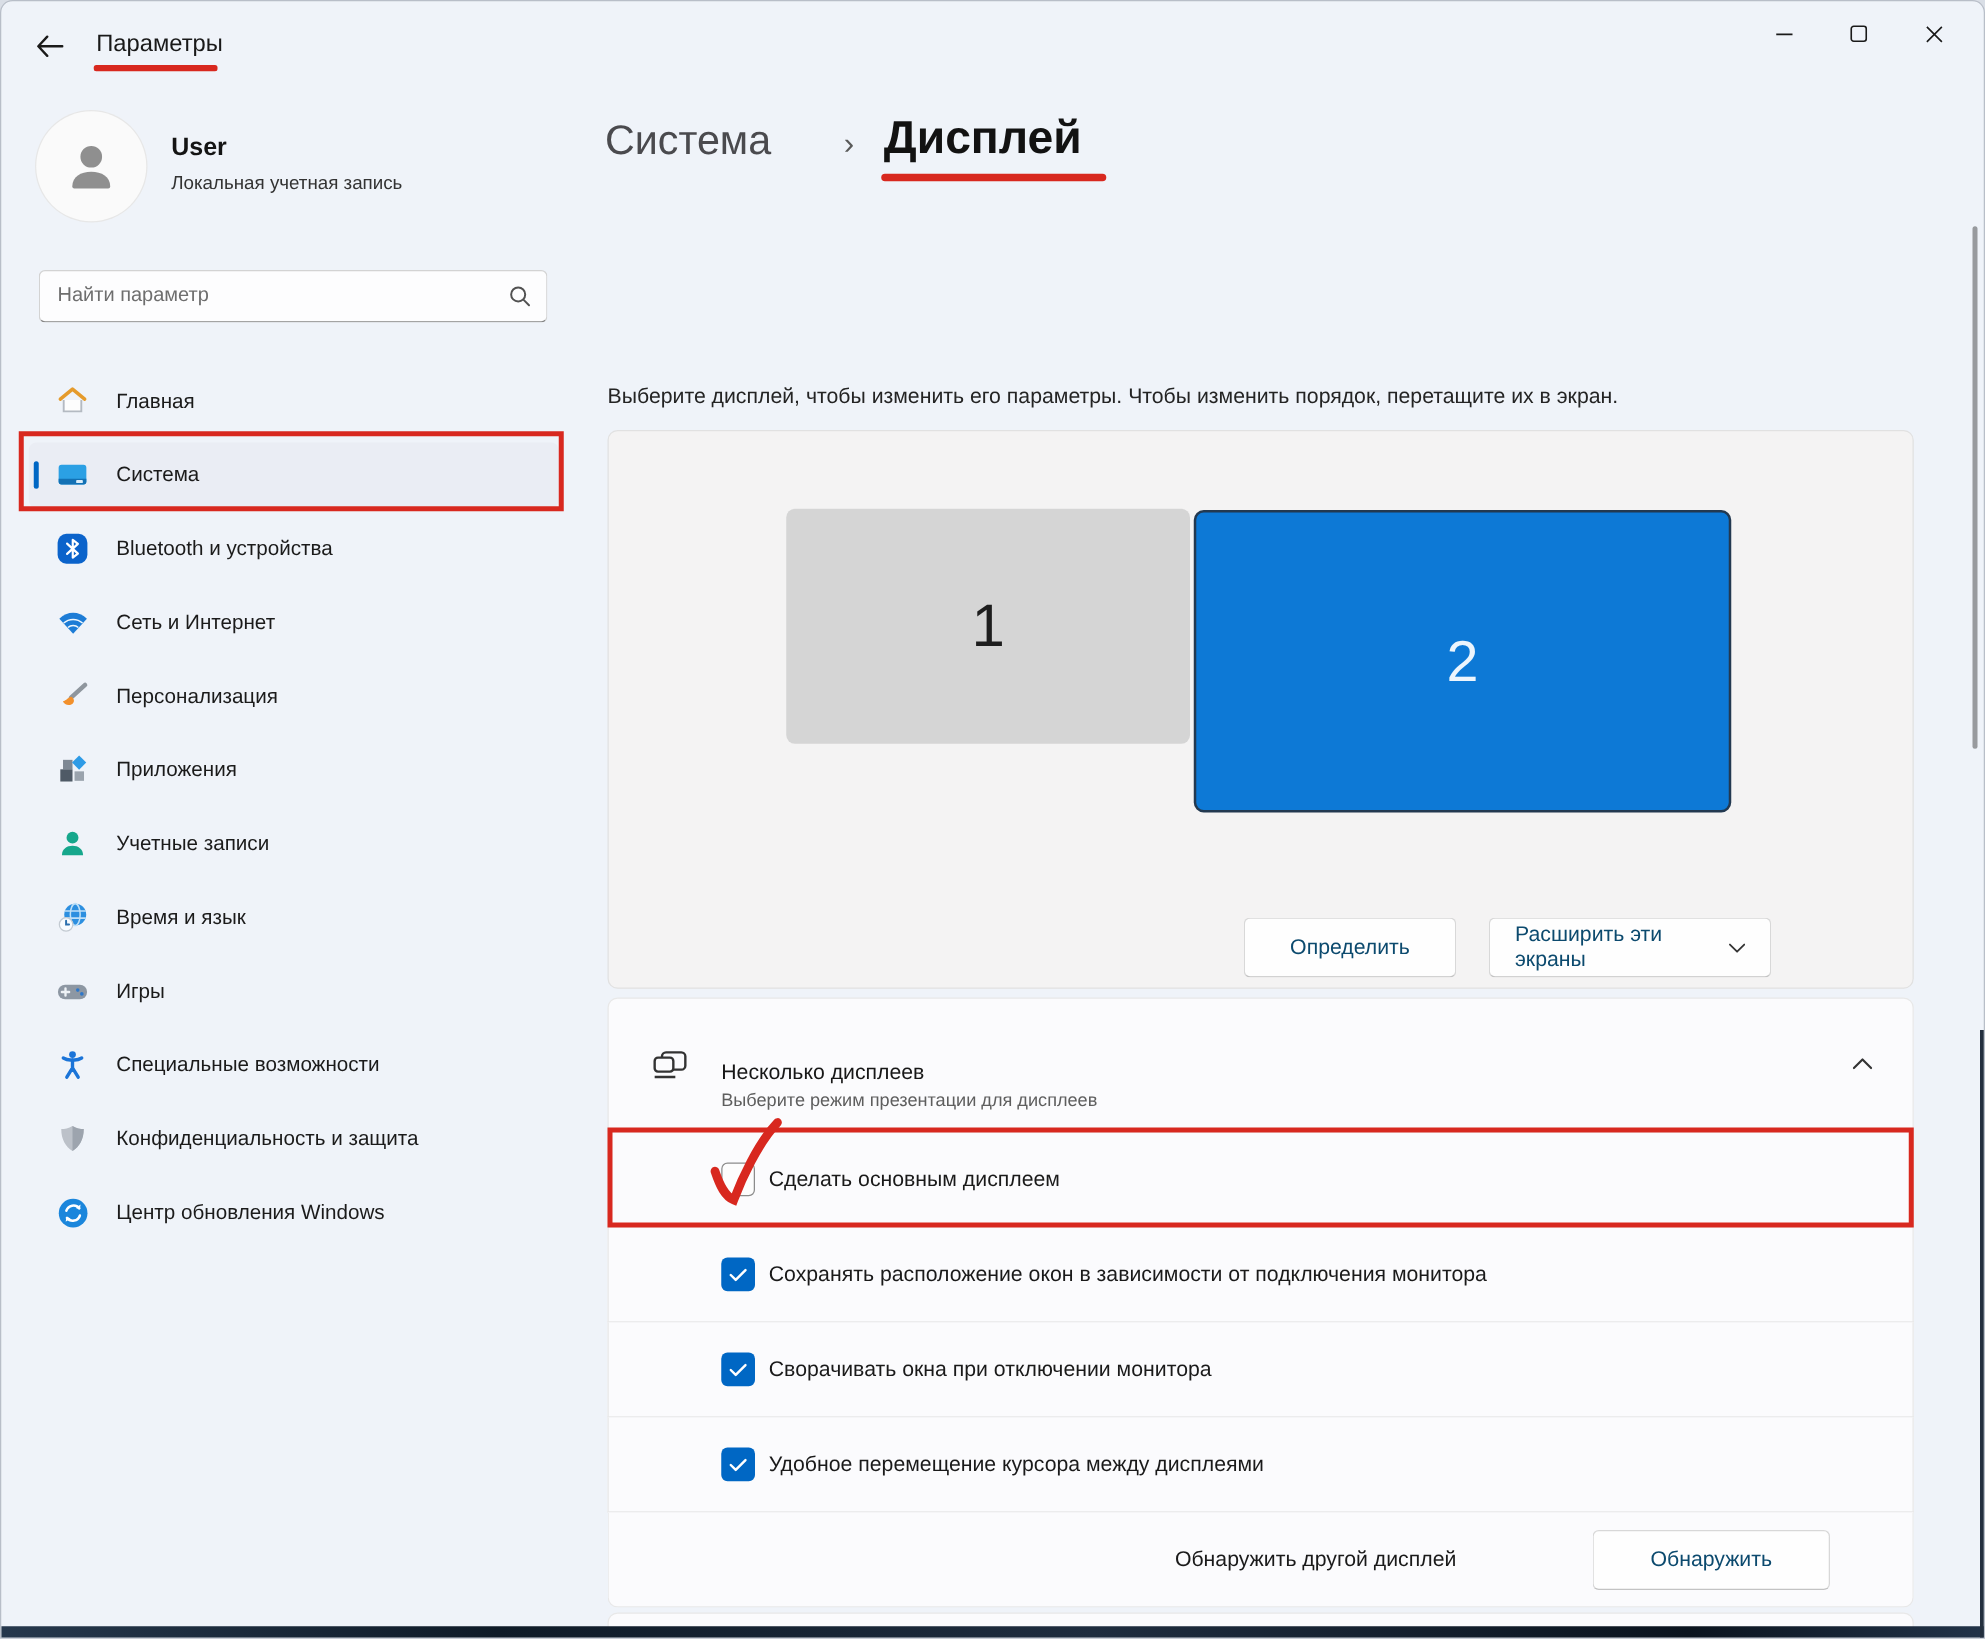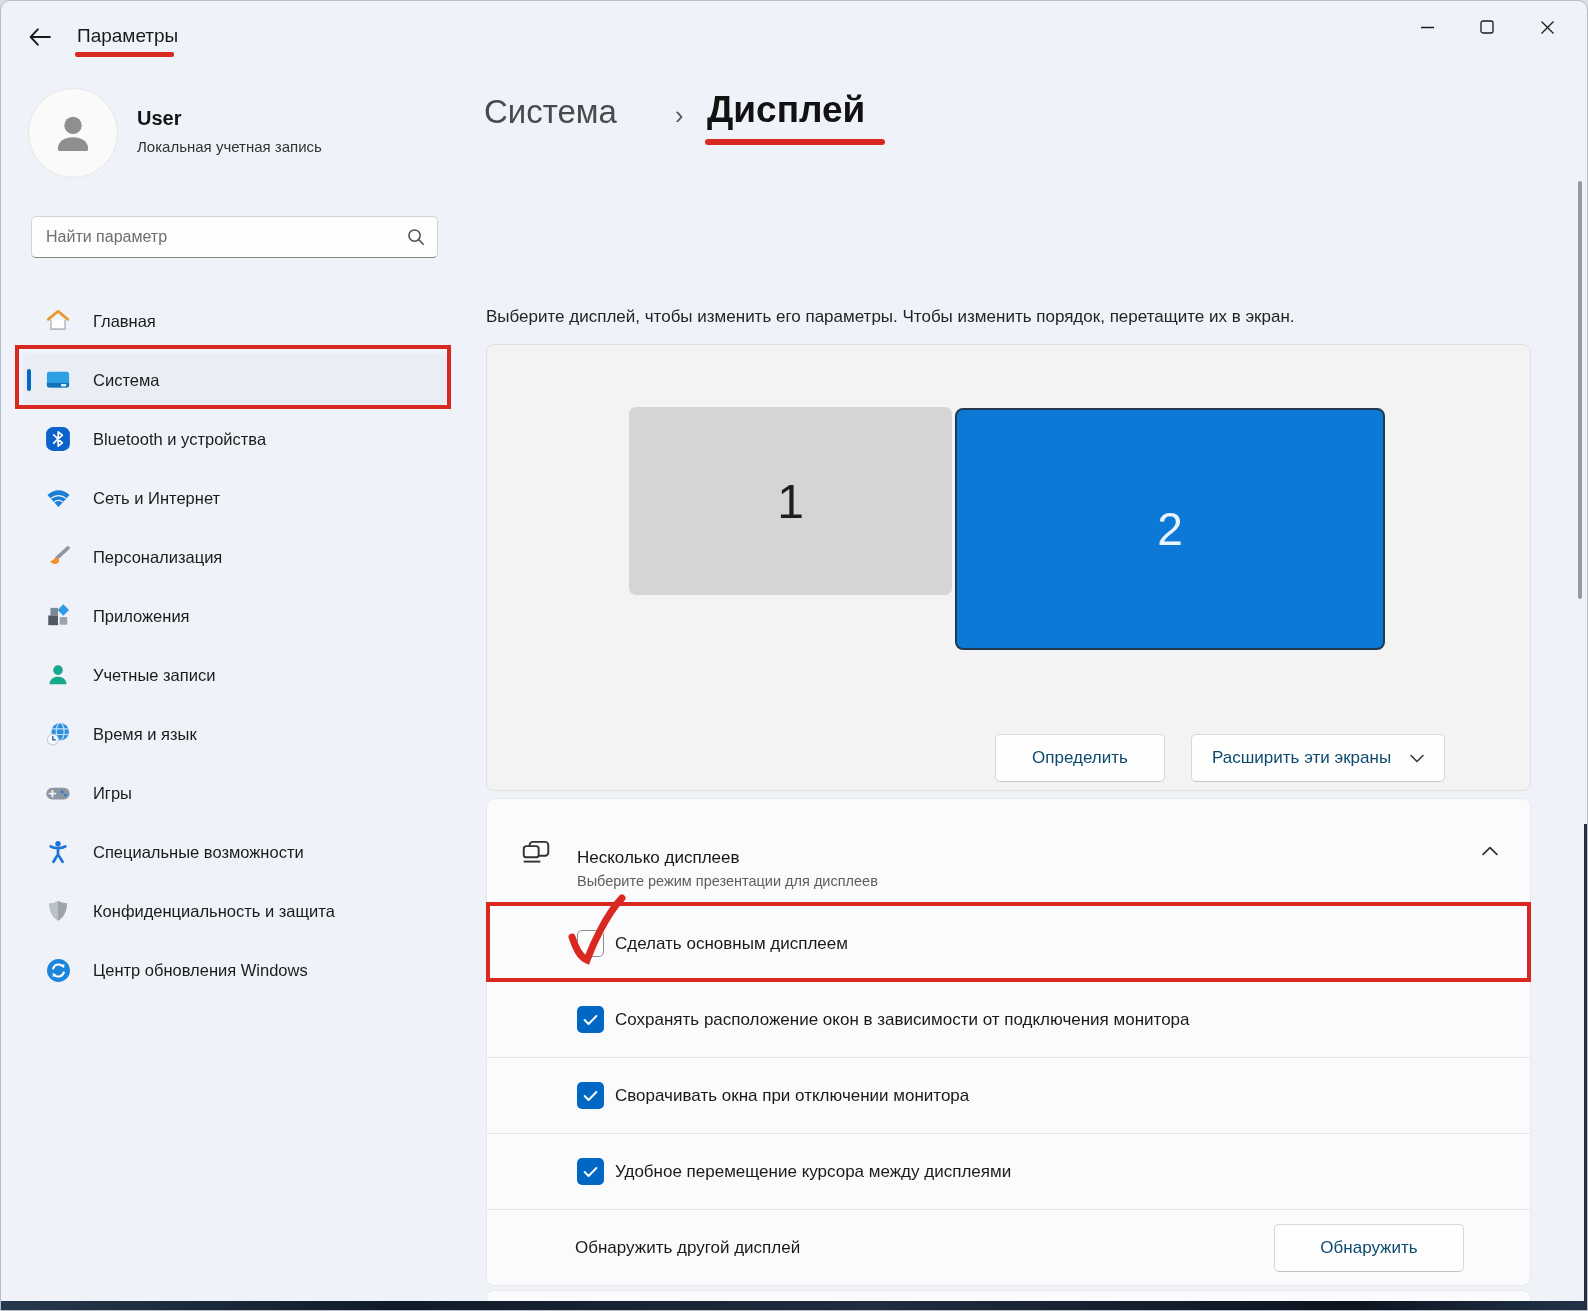--- a/index.html
+++ b/index.html
@@ -41,31 +41,31 @@
   .bc-sep{position:absolute;left:674px;top:100px;font-size:25px;color:#5a5a5a;}
   .bc-current{position:absolute;left:706px;top:88px;font-size:37px;font-weight:600;color:#121212;}
   .underline-2{position:absolute;left:704px;top:138px;width:180px;height:6px;background:#d8281f;border-radius:3px;}
   
   .instruction{position:absolute;left:485px;top:306px;width:1000px;font-size:17px;color:#242424;}
   .disp-card{position:absolute;left:485px;top:343px;width:1045px;height:447px;background:#f4f3f3;border:1px solid #e1e1e1;border-radius:8px;}
   .mon1{position:absolute;left:142px;top:62px;width:323px;height:188px;background:#d5d5d5;border-radius:7px;display:flex;align-items:center;justify-content:center;font-size:48px;color:#1e1e1e;cursor:pointer;}
   .mon2{position:absolute;left:468px;top:63px;width:430px;height:242px;background:#0d79d6;border:2px solid #233950;border-radius:8px;display:flex;align-items:center;justify-content:center;font-size:46px;color:#ecf5fd;cursor:pointer;}
   .btn{background:#fefefe;border:1px solid #d8d8d8;border-bottom-color:#c3c3c3;border-radius:5px;font-size:17px;color:#0c4a6e;display:flex;align-items:center;justify-content:center;cursor:pointer;font-family:"Liberation Sans",sans-serif;}
   .btn-identify{position:absolute;left:508px;top:389px;width:170px;height:48px;}
-  .btn-extend{position:absolute;left:704px;top:389px;width:254px;height:48px;justify-content:space-between;padding:0 20px;}
+  .btn-extend{position:absolute;left:704px;top:389px;width:226px;height:48px;padding:0 20px;}
   
   .md-card{position:absolute;left:485px;top:797px;width:1045px;}
   .md-header{height:108px;background:#fbfbfd;border:1px solid #e8e8e8;border-radius:8px 8px 0 0;display:flex;align-items:center;position:relative;cursor:pointer;}
   .md-header .mic{margin-left:33px;}
   .md-head-text{margin-left:25px;margin-top:32px;}
   .md-title{font-size:17px;color:#171717;}
   .md-sub{font-size:14.5px;color:#5e5e5e;margin-top:5px;}
   .md-chevron{position:absolute;right:32px;top:47px;cursor:pointer;}
   .md-row{height:76px;background:#fbfbfd;border:1px solid #e8e8e8;border-top:none;display:flex;align-items:center;position:relative;}
-  .md-row.last{border-radius:0 0 8px 8px;}
+  .md-row.last{border-radius:0 0 8px 8px;justify-content:center;}
   .cb{width:27px;height:27px;border-radius:5px;margin-left:90px;flex:0 0 auto;display:flex;align-items:center;justify-content:center;cursor:pointer;}
   .cb.on{background:#0067c4;}
   .cb.off{background:#fdfdfd;border:1.5px solid #8c8c8c;}
   .md-row .rlbl{margin-left:11px;font-size:17px;color:#1a1a1a;}
   .detect-lbl{margin-left:88px;font-size:17px;color:#1a1a1a;}
   .btn-detect{position:absolute;right:66px;top:14px;width:190px;height:48px;}
   .ann-row{position:absolute;left:485px;top:901px;width:1045px;height:80px;border:4px solid #d8281f;z-index:6;pointer-events:none;}
   .ann-check{position:absolute;left:558px;top:890px;z-index:7;pointer-events:none;}
   
   .next-card{position:absolute;left:485px;top:1289px;width:1045px;height:13px;background:#fbfbfd;border:1px solid #e8e8e8;border-radius:8px 8px 0 0;}

